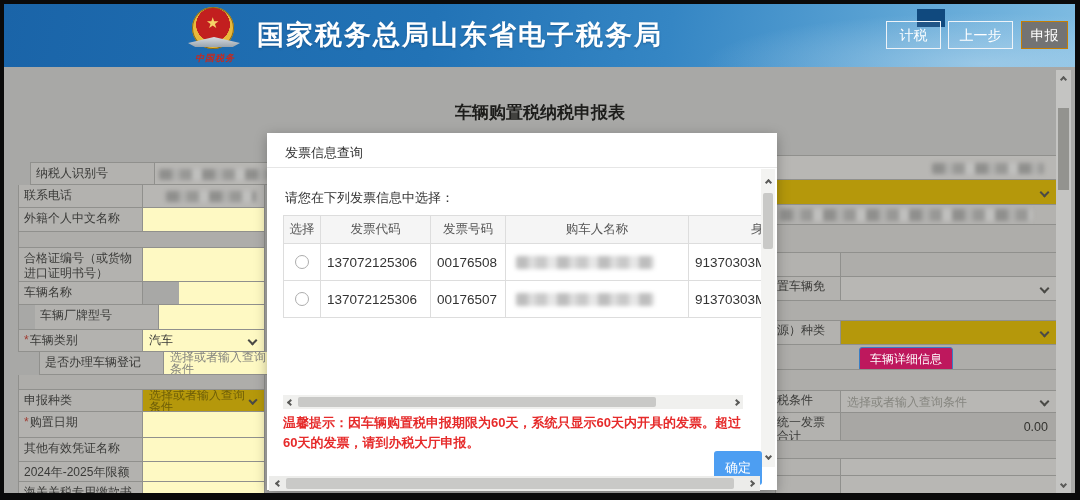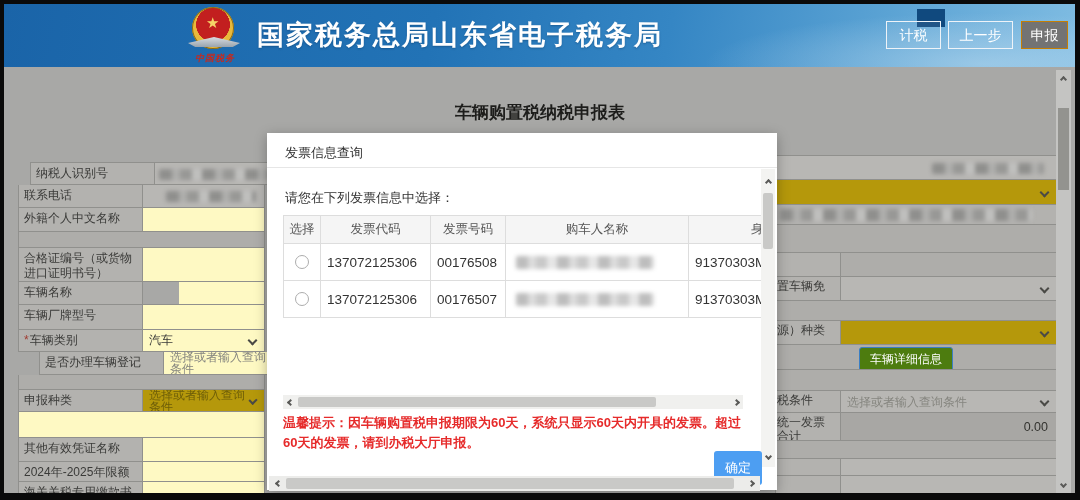--- a/index.html
+++ b/index.html
@@ -53,21 +53,21 @@
   .cell-flex { display:flex; align-items:center; justify-content:space-between; padding:0 8px 0 6px; height:100%; }
   .blur-bar { filter:blur(2px); border-radius:2px;
     background:repeating-linear-gradient(90deg,#8f8f8d 0 13px,#aeaeac 13px 21px,#989896 21px 33px,#c0c0be 33px 43px); }
   .blur-bar.light { background:repeating-linear-gradient(90deg,#bdbdbd 0 12px,#dcdcdc 12px 20px,#c9c9c9 20px 31px,#e6e6e6 31px 41px); }
 
   
   .rrow { position:absolute; left:0; width:100%; display:flex; border:1px solid #90908d; border-top:none; }
   .rrow.first { border-top:1px solid #90908d; }
   .rlbl { width:65px; background:#b3b2af; color:#3a3a38; font-size:12px; padding:3px 2px 3px 1px; overflow:hidden; border-right:1px solid #90908d; line-height:1.15; }
   .rval { flex:1; background:#b8b7b4; position:relative; overflow:hidden; }
-  .btn-blue { background:#4d7c0f; color:#fff; font-size:12px; border:1px solid #3a7ec4; border-radius:3px; padding:3px 10px; cursor:pointer; }
+  .btn-blue { background:#be185d; color:#fff; font-size:12px; border:1px solid #3a7ec4; border-radius:3px; padding:3px 10px; cursor:pointer; }
 
   
   .sb-v { background:#c4c4c2; z-index:7; }
   .sb-v .arrow, .sb-h .arrow { position:absolute; display:flex; align-items:center; justify-content:center; }
   .sb-thumb { position:absolute; background:#93938f; }
   .sb-h { background:#ececea; }
 
   
   .modal { left:267px; top:133px; width:510px; height:357px; background:#fff; z-index:40; box-shadow:0 3px 12px rgba(0,0,0,.28); }
   .m-title { position:absolute; left:18px; top:11px; font-size:13px; color:#333; }
@@ -129,21 +129,21 @@
     </div>
     <div class="frow sep" style="top:70px; height:16px;"></div>
     <div class="frow" style="top:86px; height:34px;">
       <div class="lbl">合格证编号（或货物进口证明书号）</div>
       <div class="val input-like"></div>
     </div>
     <div class="frow" style="top:120px; height:23px;gap:36px;">
       <div class="lbl">车辆名称</div>
       <div class="val input-like"></div>
     </div>
-    <div class="frow" style="top:143px; height:25px;">
+    <div class="frow" style="top:143px; height:25px;padding-left:16px;">
       <div class="lbl">车辆厂牌型号</div>
       <div class="val input-like"></div>
     </div>
     <div class="frow" style="top:168px; height:22px;">
       <div class="lbl"><span class="star">*</span><span>车辆类别</span></div>
       <div class="val input-like">
         <div class="cell-flex">
             <span style="font-size:12px;color:#3a3a38;">汽车</span>
             <span class="chev down"></span>
           </div>
@@ -162,20 +162,21 @@
     <div class="frow" style="top:228px; height:22px;">
       <div class="lbl">申报种类</div>
       <div class="val yellow">
         <div class="cell-flex">
             <span class="ph">选择或者输入查询条件</span>
             <span class="chev down"></span>
           </div>
       </div>
     </div>
     <div class="frow" style="top:250px; height:26px;">
+      <div class="lbl"><span class="star">*</span><span>购置日期</span></div>
       <div class="val input-like"></div>
     </div>
     <div class="frow" style="top:276px; height:24px;">
       <div class="lbl">其他有效凭证名称</div>
       <div class="val input-like"></div>
     </div>
     <div class="frow" style="top:300px; height:20px;">
       <div class="lbl">2024年-2025年限额</div>
       <div class="val input-like"></div>
     </div>

